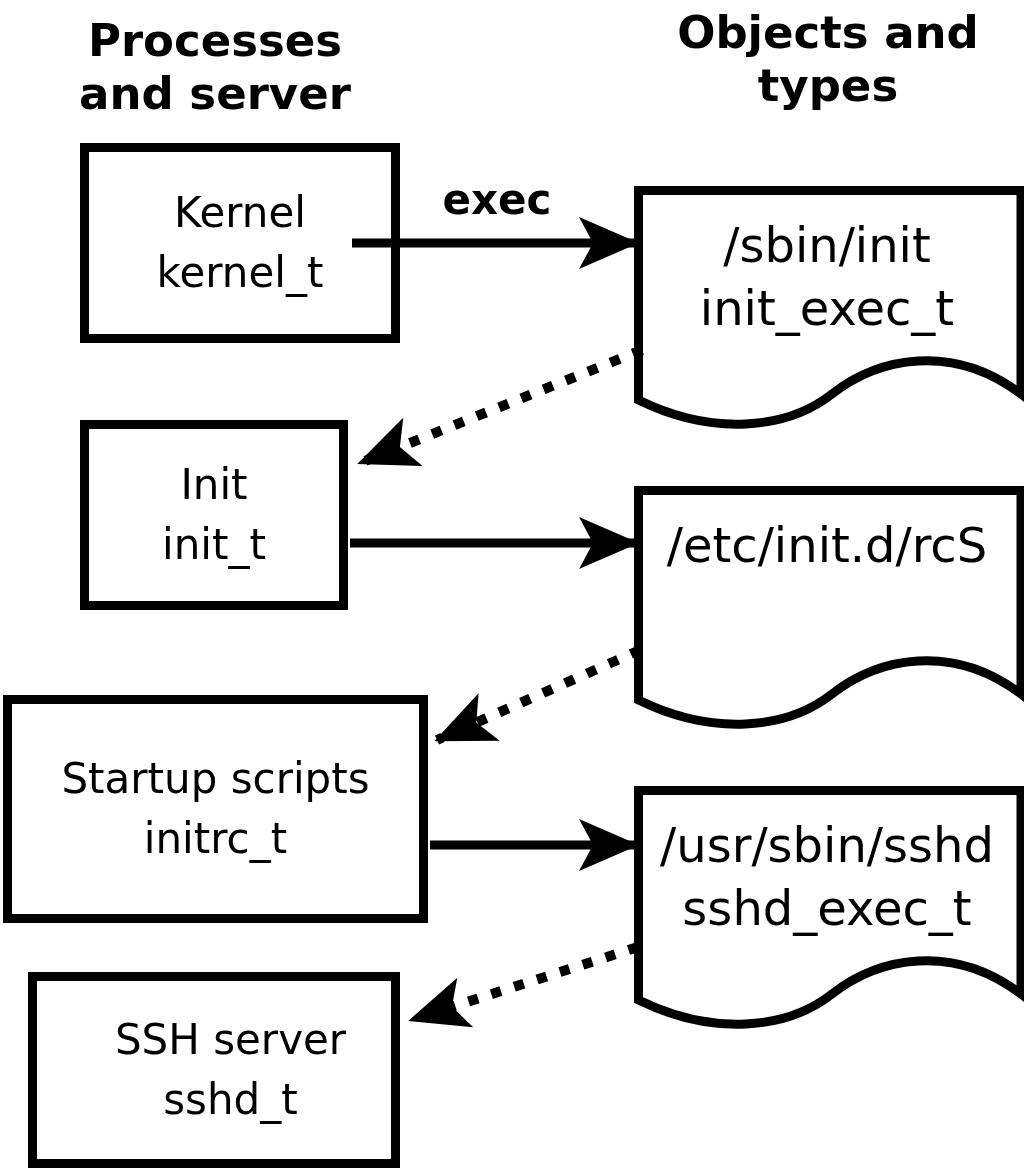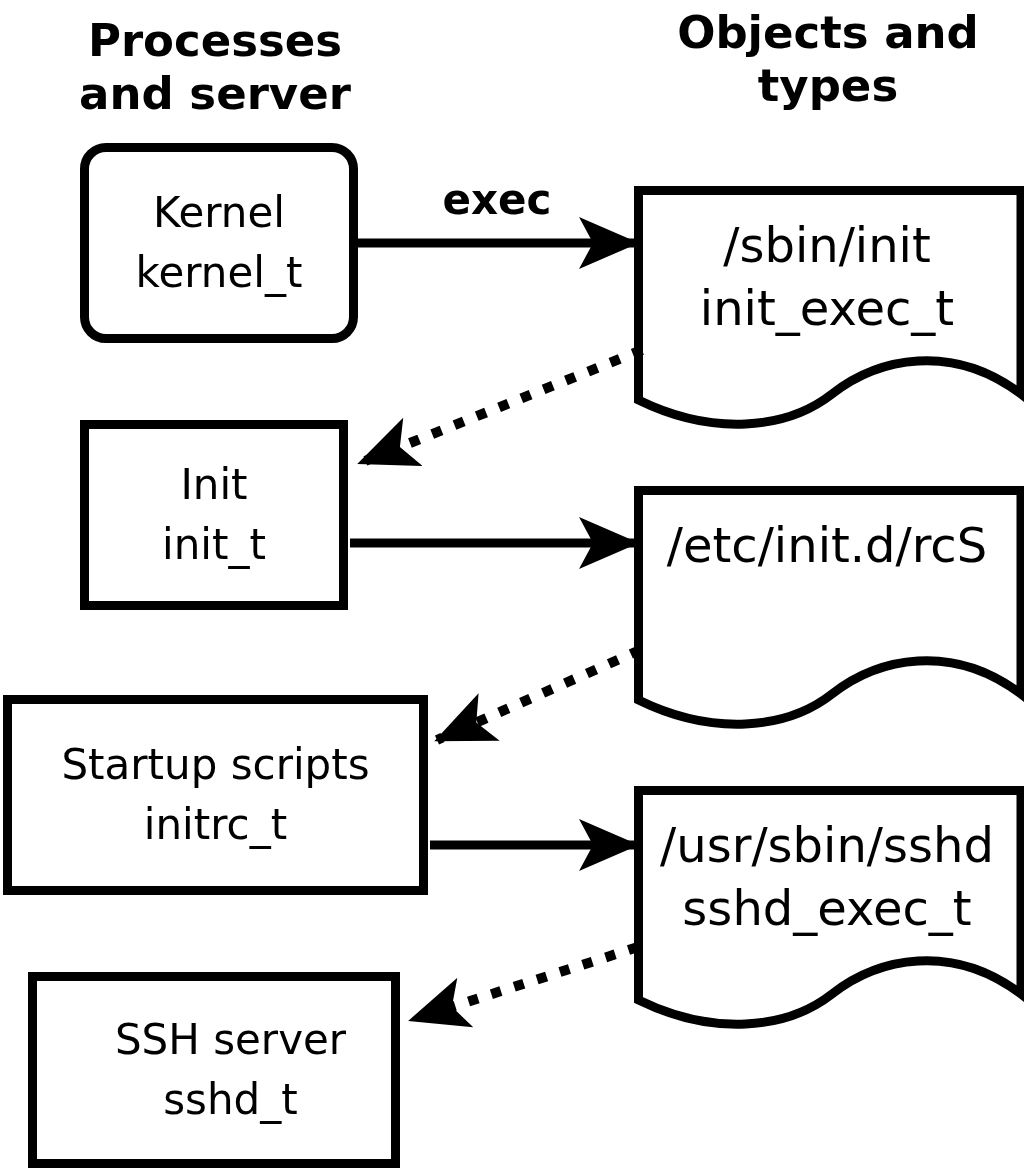--- a/index.html
+++ b/index.html
@@ -65,31 +65,31 @@
 
   <div class="hdr" style="left:15px; top:14px; width:400px;">
     <div>Processes</div>
     <div>and server</div>
   </div>
   <div class="hdr" style="left:628px; top:6px; width:400px;">
     <div>Objects and</div>
     <div>types</div>
   </div>
 
-  <div class="pbox" style="left:80px; top:143px; width:278px; height:200px;border-radius:26px;">
+  <div class="pbox" style="left:80px; top:143px; width:320px; height:200px;">
     <div>Kernel</div>
     <div>kernel_t</div>
   </div>
 
   <div class="pbox" style="left:80px; top:420px; width:268px; height:190px;">
     <div>Init</div>
     <div>init_t</div>
   </div>
 
-  <div class="pbox" style="left:3px; top:695px; width:425px; height:200px;text-align:right;">
+  <div class="pbox" style="left:3px; top:695px; width:425px; height:228px;text-align:right;">
     <div>Startup scripts</div>
     <div>initrc_t</div>
   </div>
 
   <div class="pbox" style="left:28px; top:972px; width:372px; height:196px;padding-left:33px;">
     <div>SSH server</div>
     <div>sshd_t</div>
   </div>
 
   <div class="doc" style="left:634px; top:186px; width:392px; height:252px;">

